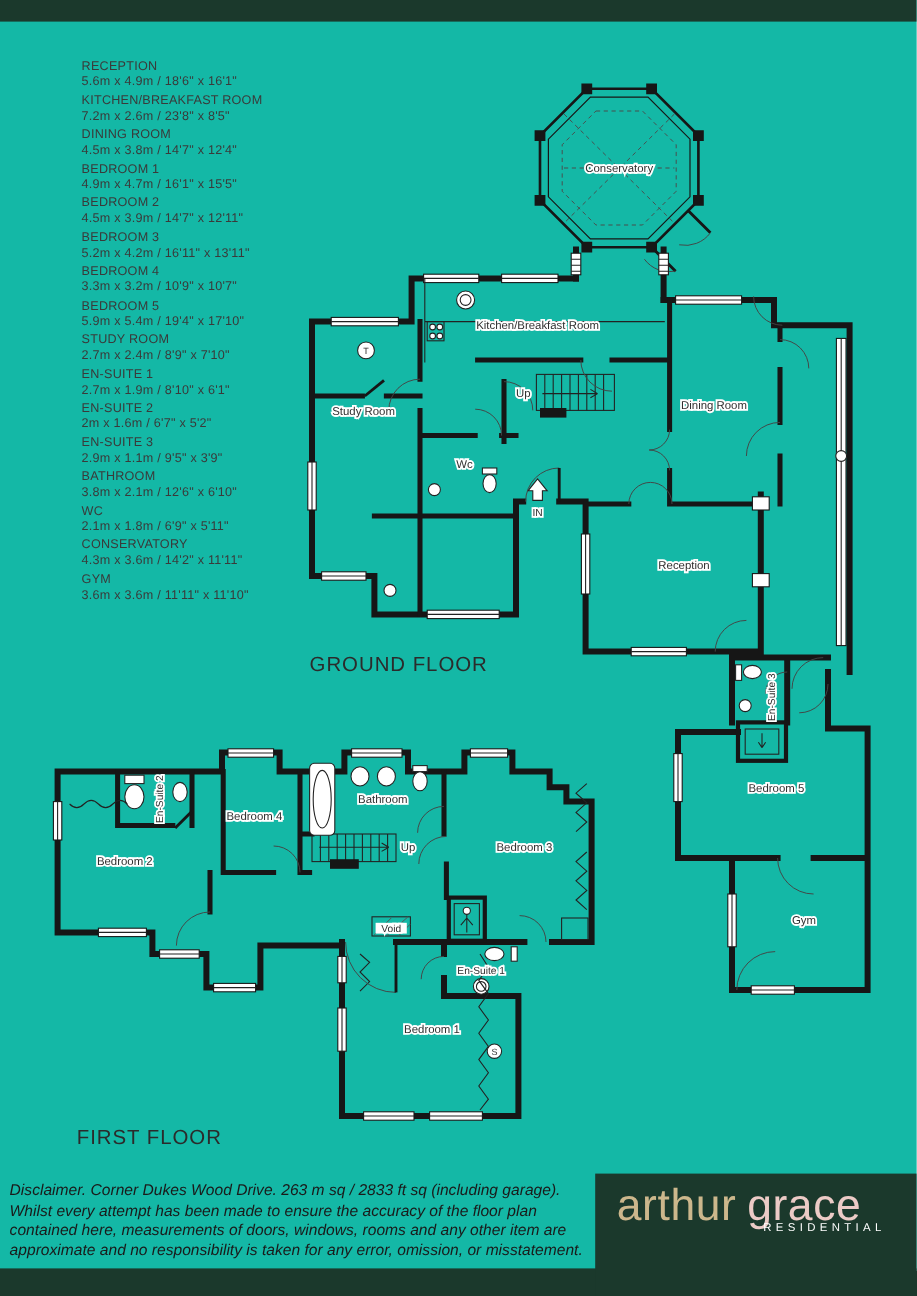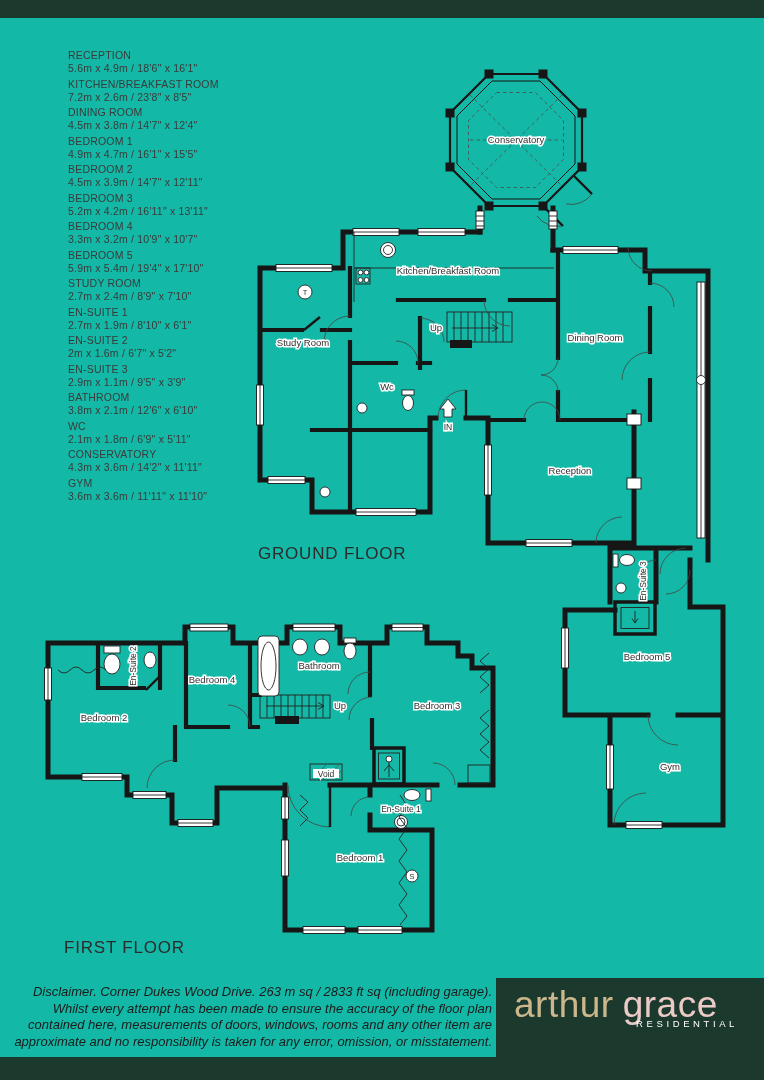--- a/index.html
+++ b/index.html
@@ -9,21 +9,21 @@
   .strip-top{top:0;height:18px;}
   .strip-bottom{top:1057px;height:23px;}
   .room-list{position:absolute;left:68px;top:49px;}
   .rl-item{margin-bottom:2.5px;}
   .rl-name{font-size:10.5px;line-height:13px;color:#3a3a3a;letter-spacing:.2px;}
   .rl-dims{font-size:10.5px;line-height:13px;color:#3a3a3a;letter-spacing:.2px;}
   .floor-title{position:absolute;font-size:17px;color:#2b2b2b;letter-spacing:.8px;}
   .gf-title{left:258px;top:544px;}
   .ff-title{left:64px;top:938px;}
   .plan-svg{position:absolute;left:0;top:0;}
-  .disclaimer{position:absolute;left:8px;top:984px;width:484px;text-align:right;
+  .disclaimer{position:absolute;left:8px;top:984px;width:484px;text-align:left;
      font-style:italic;font-size:13px;line-height:16.5px;color:#1a1a1a;}
   .logo-box{position:absolute;left:496px;top:978px;width:268px;height:102px;}
   .brand-line{position:absolute;left:18px;top:6px;font-size:37px;letter-spacing:.5px;white-space:nowrap;}
   .brand-first{}
   .brand-second{margin-left:9px;}
   .brand-tagline{position:absolute;right:26px;top:40px;font-size:9.5px;letter-spacing:3.6px;color:#ffffff;}
   
   .wall{stroke:#161616;stroke-width:5;fill:none;stroke-linecap:square;}
   .wallin{stroke:#161616;stroke-width:4.2;fill:none;stroke-linecap:square;}
   .thin{stroke:#222;stroke-width:.9;fill:none;}

